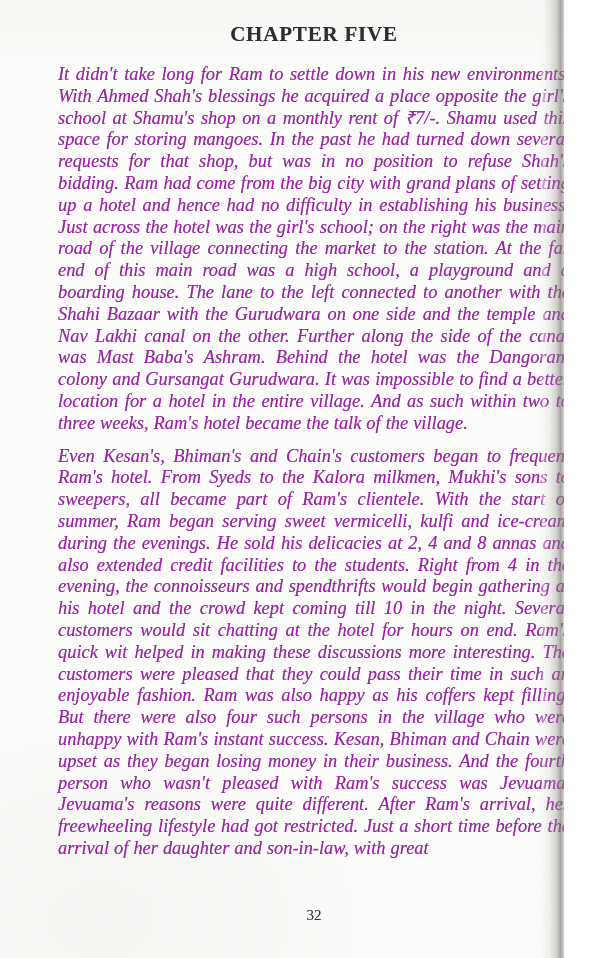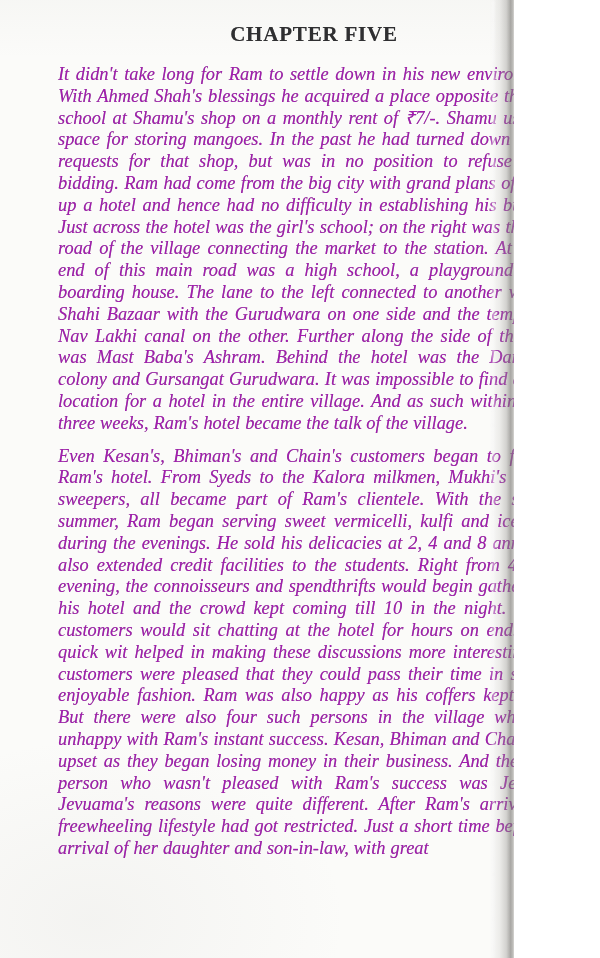--- a/index.html
+++ b/index.html
@@ -2,21 +2,21 @@
 <html><head>
 <meta charset="utf-8">
 <style>
   html, body {
     margin: 0;
     padding: 0;
     background: #ffffff;
   }
   .page {
     position: relative;
-    width: 514px;
+    width: 564px;
     height: 958px;
     background: #fbfbf9;
     overflow: hidden;
     font-family: "Liberation Serif", serif;
   }
   
   .page::before {
     content: "";
     position: absolute;
     inset: 0;
@@ -101,16 +101,17 @@
 <div class="page">
 
   <div class="text-block">
     <h1 class="chapter-title">CHAPTER FIVE</h1>
 
     <p class="body-para first">It didn't take long for Ram to settle down in his new environments. With Ahmed Shah's blessings he acquired a place opposite the girl's school at Shamu's shop on a monthly rent of ₹7/-. Shamu used this space for storing mangoes. In the past he had turned down several requests for that shop, but was in no position to refuse Shah's bidding. Ram had come from the big city with grand plans of setting up a hotel and hence had no difficulty in establishing his business. Just across the hotel was the girl's school; on the right was the main road of the village connecting the market to the station. At the far end of this main road was a high school, a playground and a boarding house. The lane to the left connected to another with the Shahi Bazaar with the Gurudwara on one side and the temple and Nav Lakhi canal on the other. Further along the side of the canal was Mast Baba's Ashram. Behind the hotel was the Dangorani colony and Gursangat Gurudwara. It was impossible to find a better location for a hotel in the entire village. And as such within two to three weeks, Ram's hotel became the talk of the village.</p>
 
     <p class="body-para second">Even Kesan's, Bhiman's and Chain's customers began to frequent Ram's hotel. From Syeds to the Kalora milkmen, Mukhi's sons to sweepers, all became part of Ram's clientele. With the start of summer, Ram began serving sweet vermicelli, kulfi and ice-cream during the evenings. He sold his delicacies at 2, 4 and 8 annas and also extended credit facilities to the students. Right from 4 in the evening, the connoisseurs and spendthrifts would begin gathering at his hotel and the crowd kept coming till 10 in the night. Several customers would sit chatting at the hotel for hours on end. Ram's quick wit helped in making these discussions more interesting. The customers were pleased that they could pass their time in such an enjoyable fashion. Ram was also happy as his coffers kept filling. But there were also four such persons in the village who were unhappy with Ram's instant success.  Kesan, Bhiman and Chain were upset as they began losing money in their business. And the fourth person who wasn't pleased with Ram's success was Jevuama. Jevuama's reasons were quite different. After Ram's arrival, her freewheeling lifestyle had got restricted. Just a short time before the arrival of her daughter and son-in-law, with great</p>
   </div>
 
+  <div class="page-number">32</div>
 
   <div class="edge-highlight"></div>
   <div class="edge-shadow"></div>
 </div>
 
 </body></html>

